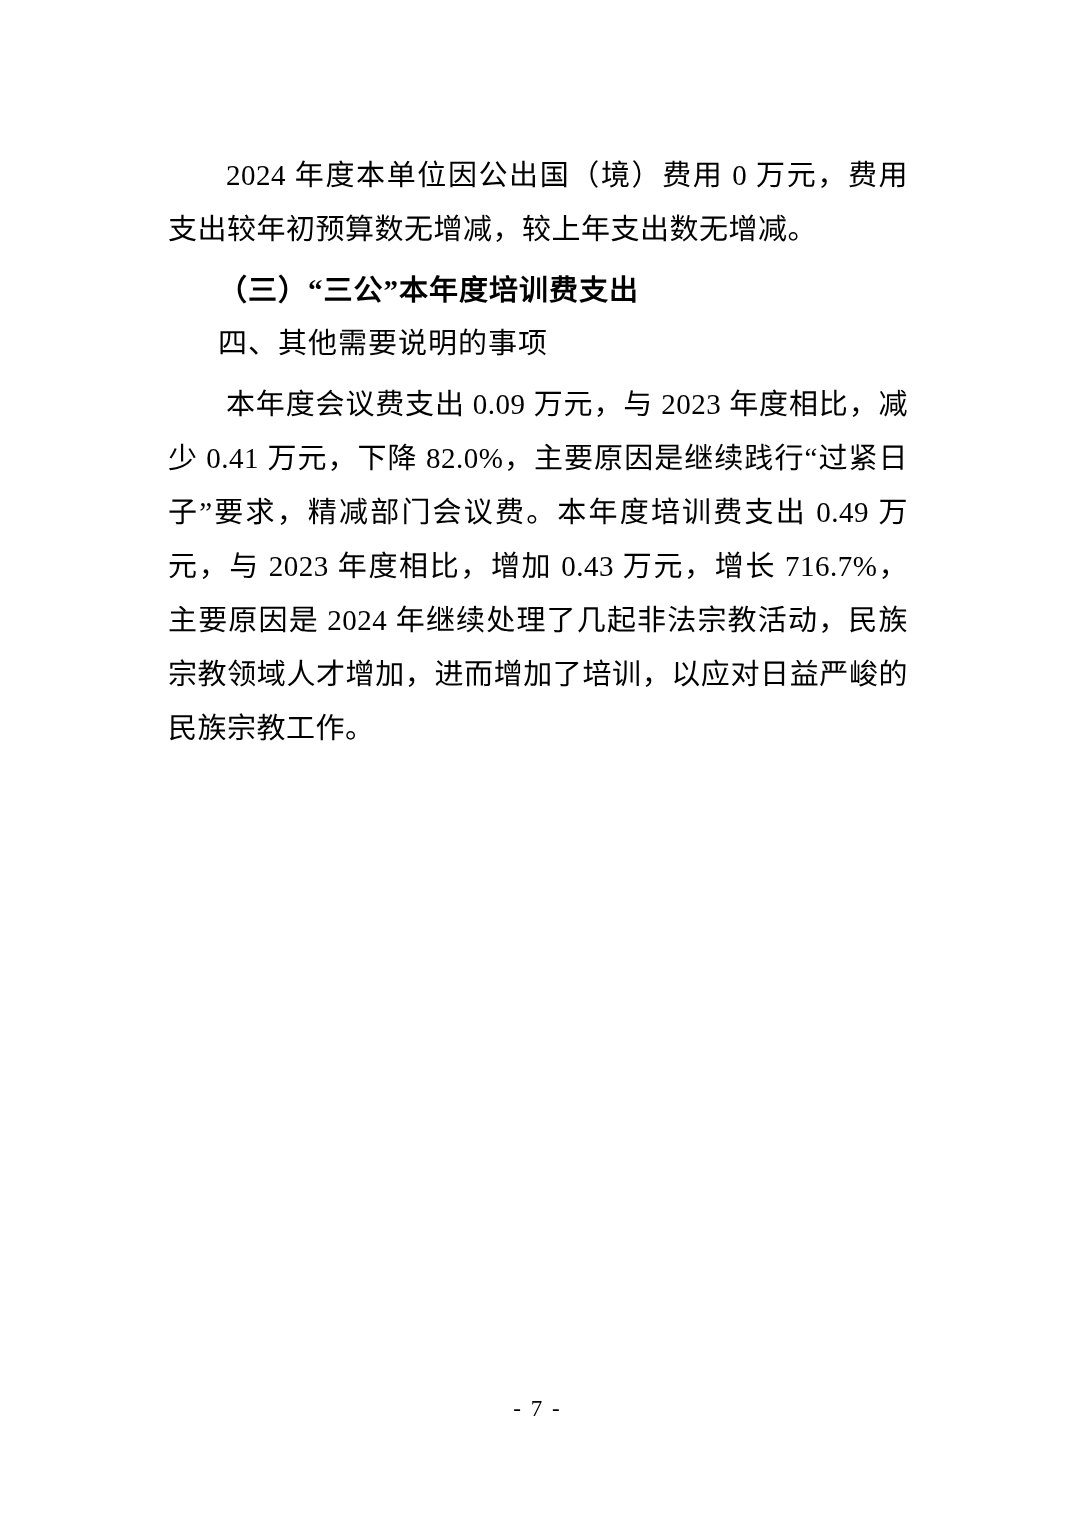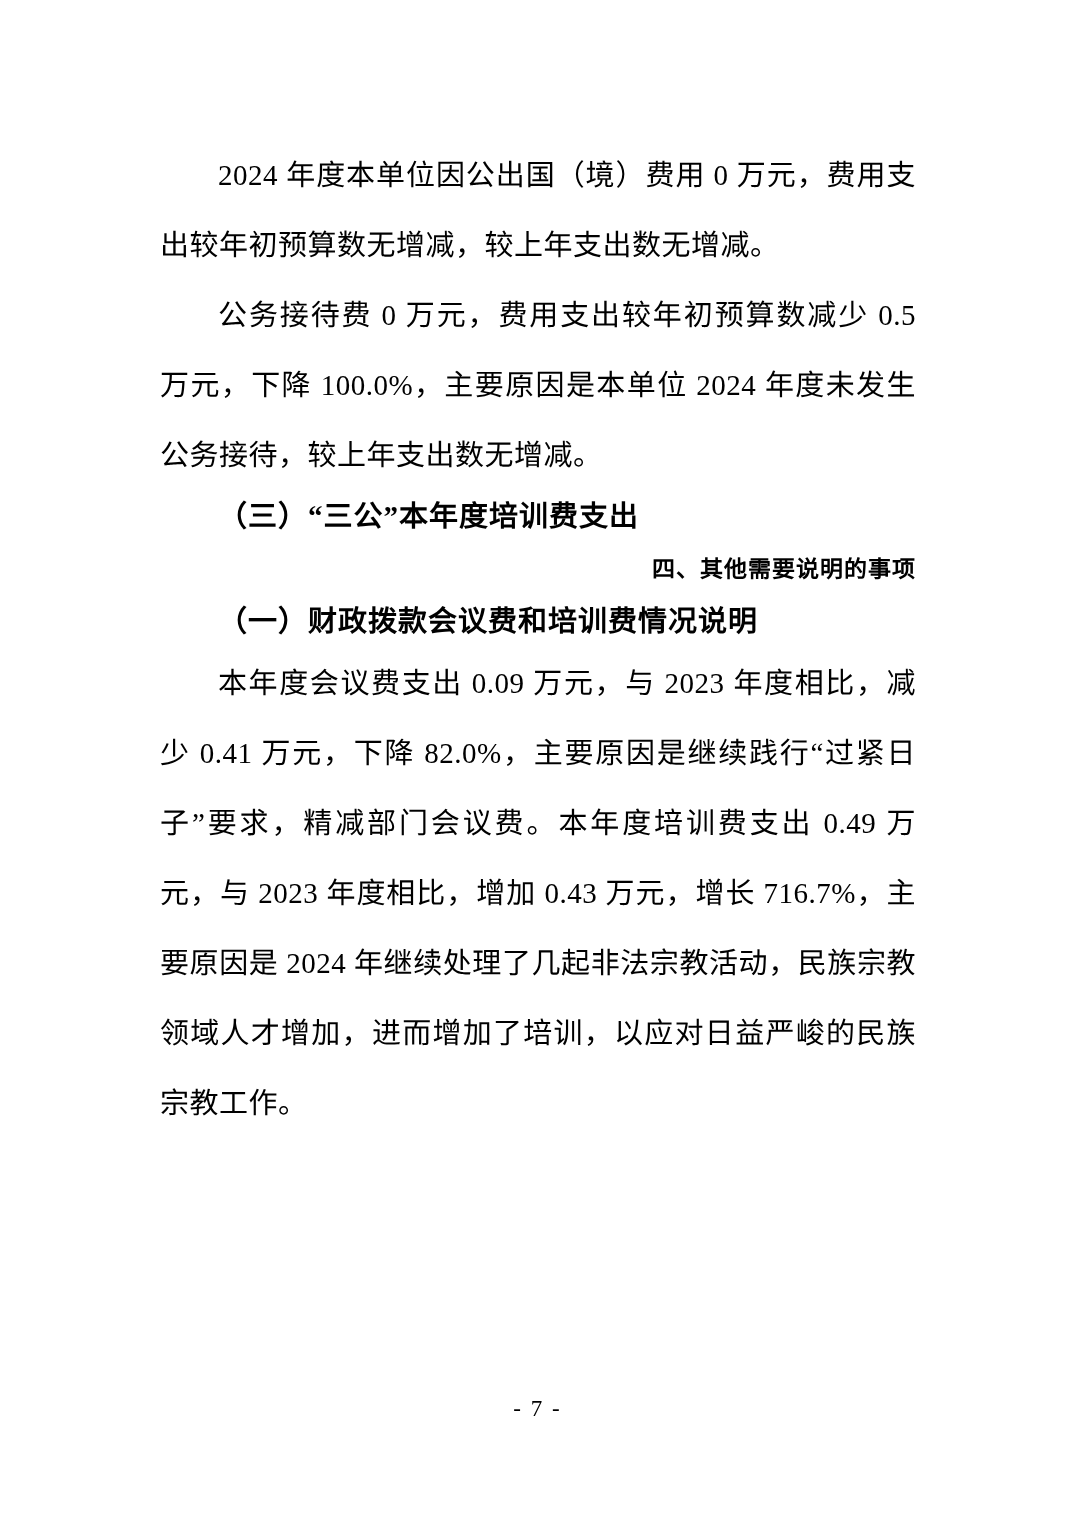--- a/index.html
+++ b/index.html
@@ -17,65 +17,62 @@
     overflow: hidden;
     font-family: "Liberation Serif", "DejaVu Serif", serif;
   }
   .content {
     position: absolute;
     top: 140px;
     left: 160px;
     width: 756px;
   }
   .para {
-    margin: 0;
+    margin: 8px;
     font-size: 29px;
-    line-height: 70px;
+    line-height: 54px;
     text-align: justify;
     text-indent: 2em;
     letter-spacing: 0.5px;
     word-break: break-all;
   }
   .heading-kai {
     margin: 0;
     font-size: 29px;
     line-height: 52.5px;
     font-weight: bold;
     text-indent: 2em;
     letter-spacing: 1px;
     font-family: "Liberation Serif", "DejaVu Serif", serif;
   }
   .heading-hei {
     margin: 0;
-    font-size: 23px;
+    font-size: 29px;
     line-height: 52.5px;
-    font-weight: bold;
+    font-weight: normal;
     text-indent: 2em;
     letter-spacing: 1px;
     font-family: "Liberation Sans", "DejaVu Sans", sans-serif;
-    text-align: right;
   }
   .footer {
     position: absolute;
     left: 0;
     right: 0;
     top: 1396px;
     text-align: center;
     font-size: 23px;
     color: #000000;
     font-family: "Liberation Serif", "DejaVu Serif", serif;
     letter-spacing: 2px;
   }
 </style>
 </head>
 <body>
 
 <div class="page">
   <div class="content">
     <p class="para">2024 年度本单位因公出国（境）费用 0 万元，费用支出较年初预算数无增减，较上年支出数无增减。</p>
-    <p class="para">公务接待费 0 万元，费用支出较年初预算数减少 0.5 万元，下降 100.0%，主要原因是本单位 2024 年度未发生公务接待，较上年支出数无增减。</p>
     <h3 class="heading-kai">（三）“三公”本年度培训费支出</h3>
     <h2 class="heading-hei">四、其他需要说明的事项</h2>
-    <h3 class="heading-kai">（一）财政拨款会议费和培训费情况说明</h3>
     <p class="para">本年度会议费支出 0.09 万元，与 2023 年度相比，减少 0.41 万元，下降 82.0%，主要原因是继续践行“过紧日子”要求，精减部门会议费。本年度培训费支出 0.49 万元，与 2023 年度相比，增加 0.43 万元，增长 716.7%，主要原因是 2024 年继续处理了几起非法宗教活动，民族宗教领域人才增加，进而增加了培训，以应对日益严峻的民族宗教工作。</p>
   </div>
   <div class="footer">- 7 -</div>
 </div>
 
 </body></html>

